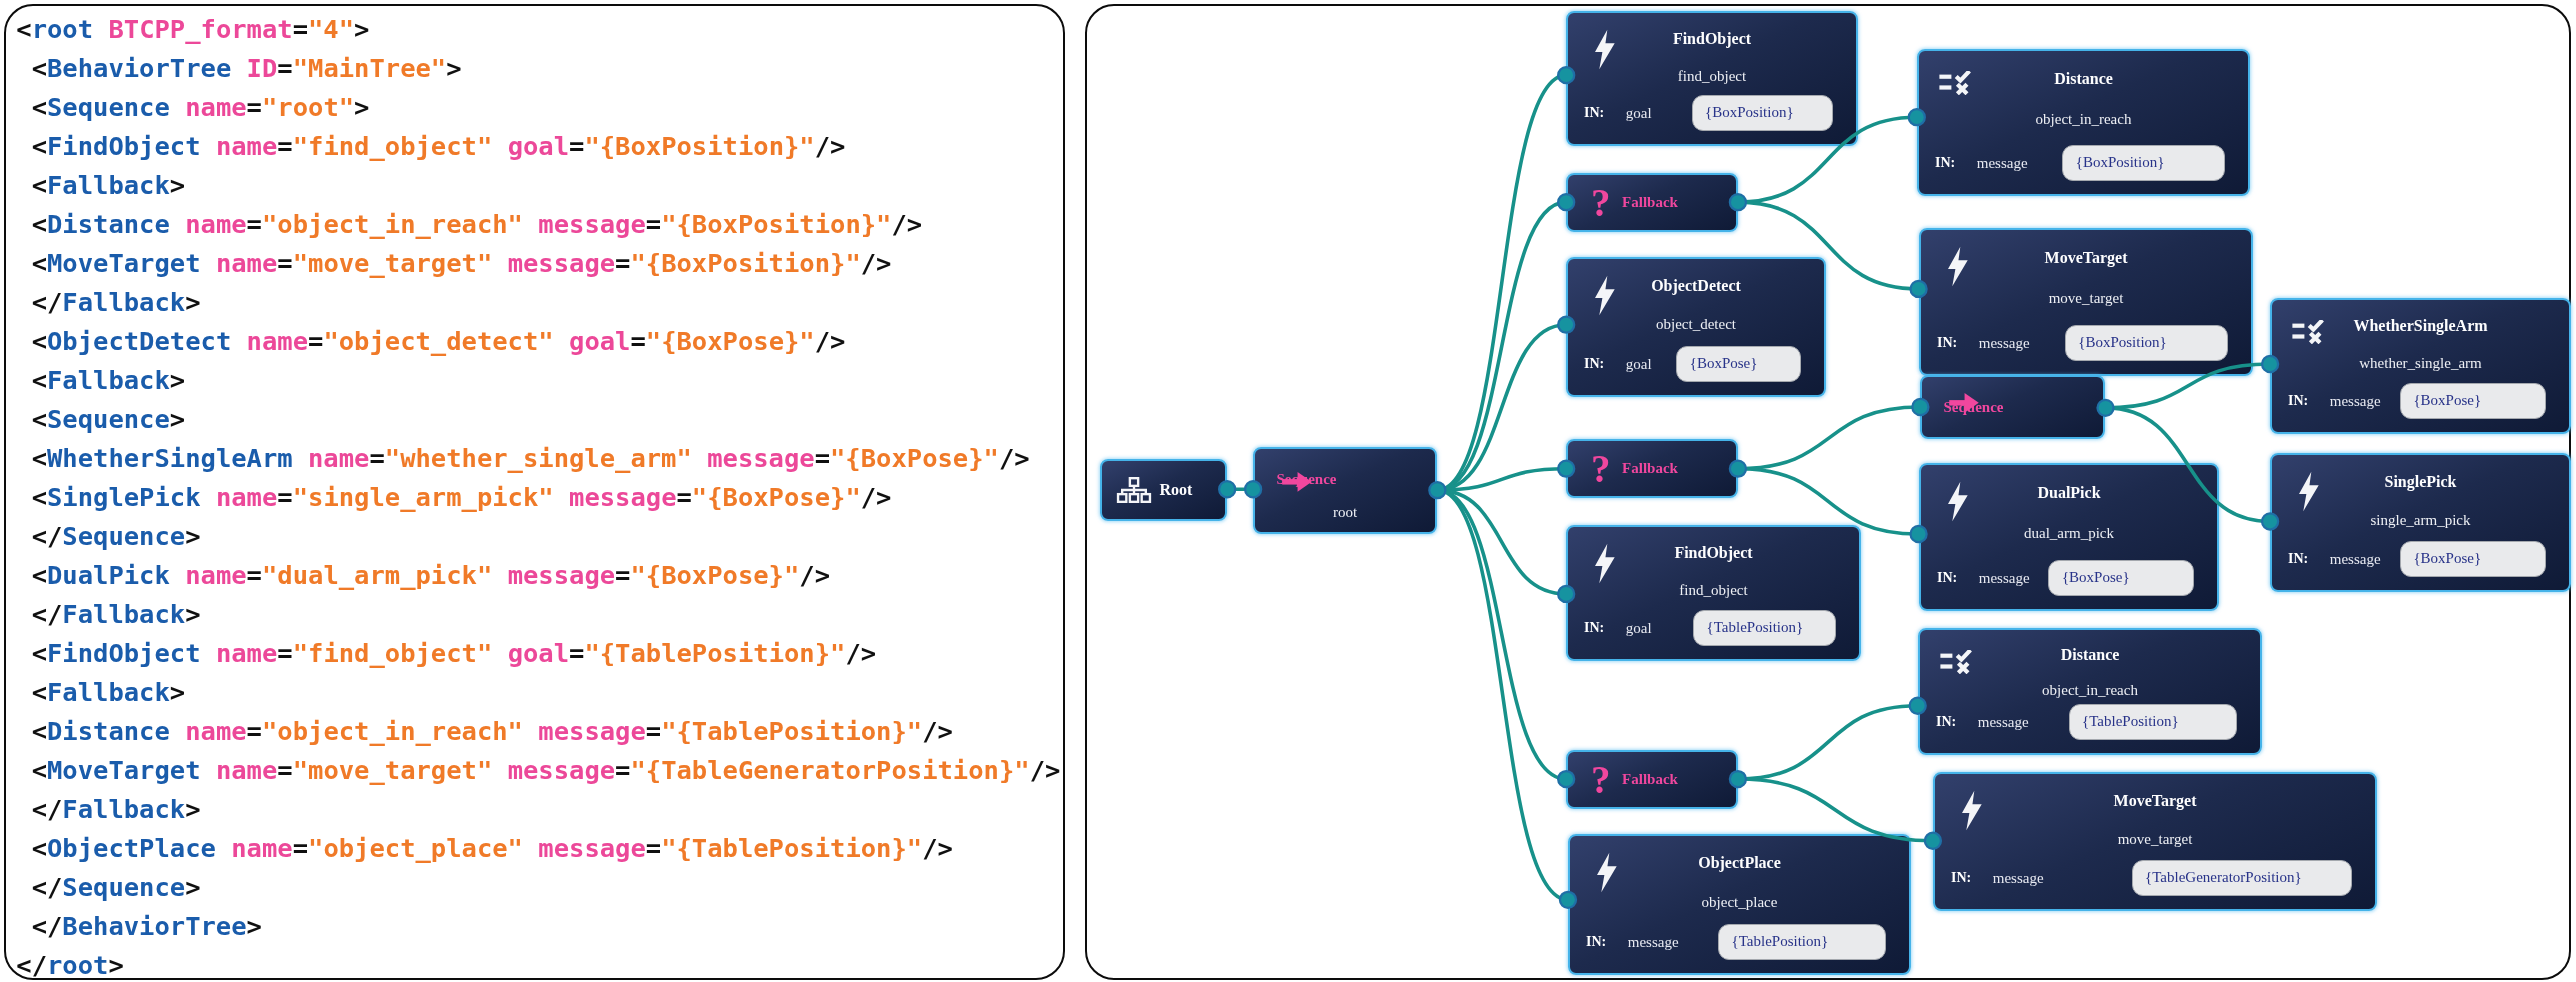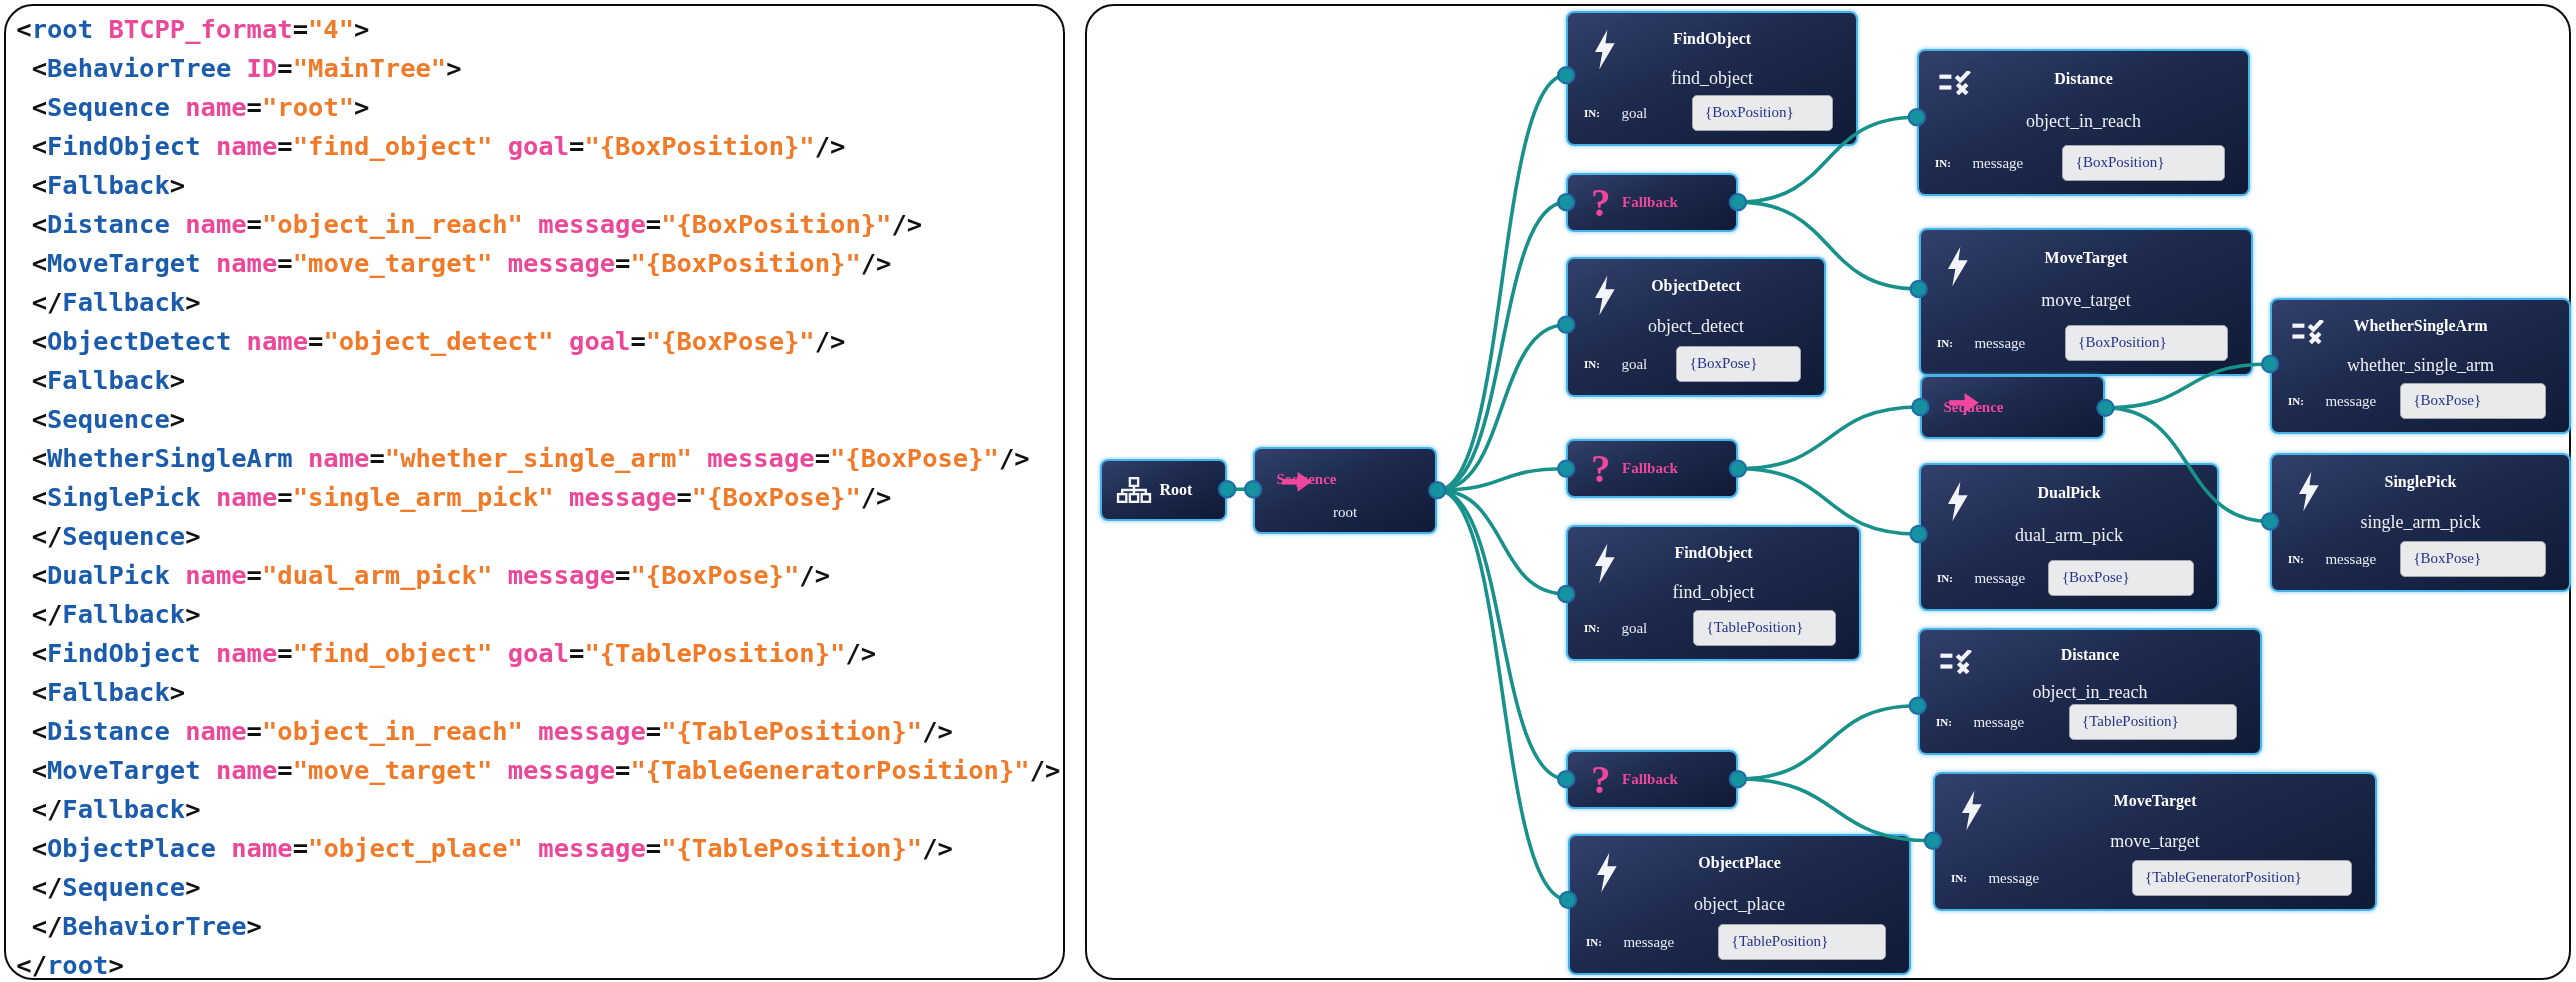--- a/index.html
+++ b/index.html
@@ -22,26 +22,26 @@
   #wires{position:absolute;left:0;top:0;width:2576px;height:983px;pointer-events:none;}
   .wire{stroke:#17918a;stroke-width:4px;fill:none;stroke-linecap:round;}
   .port{fill:#1693a0;stroke:#1f6fa6;stroke-width:2.5px;}
 
   .node{position:absolute;box-sizing:border-box;border:2.2px solid #45b3e9;border-radius:8px;
         background:linear-gradient(155deg,#32406c 0%,#1d2a4d 45%,#0f1a36 100%);
         box-shadow:0 0 3.6px 0.9px rgba(90,190,240,.55);
         color:#fff;font-family:"Liberation Serif",serif;}
 
   .ntitle{position:absolute;left:0;right:0;top:13%;text-align:center;font-weight:bold;font-size:16px;color:#fdfdfe;}
-  .nsub{position:absolute;left:0;right:0;top:42%;text-align:center;font-size:18px;color:#eef0f5;}
+  .nsub{position:absolute;left:0;right:0;top:42%;text-align:center;font-size:15px;color:#eef0f5;}
   .inrow{position:absolute;left:0;right:0;bottom:11.6px;height:38px;display:flex;align-items:center;padding-left:16px;}
-  .inlbl{font-weight:bold;font-size:11px;color:#ffffff;}
+  .inlbl{font-weight:bold;font-size:14px;color:#ffffff;}
   .pname{font-size:15px;color:#e8eaf2;margin-left:21.5px;}
   .pvalue{margin-left:auto;margin-right:23px;min-width:52%;box-sizing:border-box;height:36px;line-height:33px;
-          background:#e9eaec;border:1.3px solid #a4a8ae;border-radius:5px;color:#283389;
+          background:#e9eaec;border:1.3px solid #a4a8ae;border-radius:11px;color:#283389;
           font-size:15px;padding:0 12.5px;white-space:nowrap;overflow:hidden;}
   .nicon{position:absolute;left:27px;top:16px;line-height:0;}
   .node.condition .nicon{left:19.7px;top:19.7px;}
 
   .node.small{display:flex;align-items:center;gap:11.6px;padding-left:23px;}
   .node.small .ntitle,.node.small .nsub{position:static;}
   .node.small .nicon{position:static;}
   .qmark{font-size:39px;font-weight:bold;color:#f0479e;line-height:32px;font-family:"Liberation Serif",serif;}
   .node.fallback .ntitle{font-size:15px;color:#f0479e;}
   .node.sequence .nhead{position:absolute;left:0;top:7.2px;right:0;height:55%;display:flex;align-items:center;

